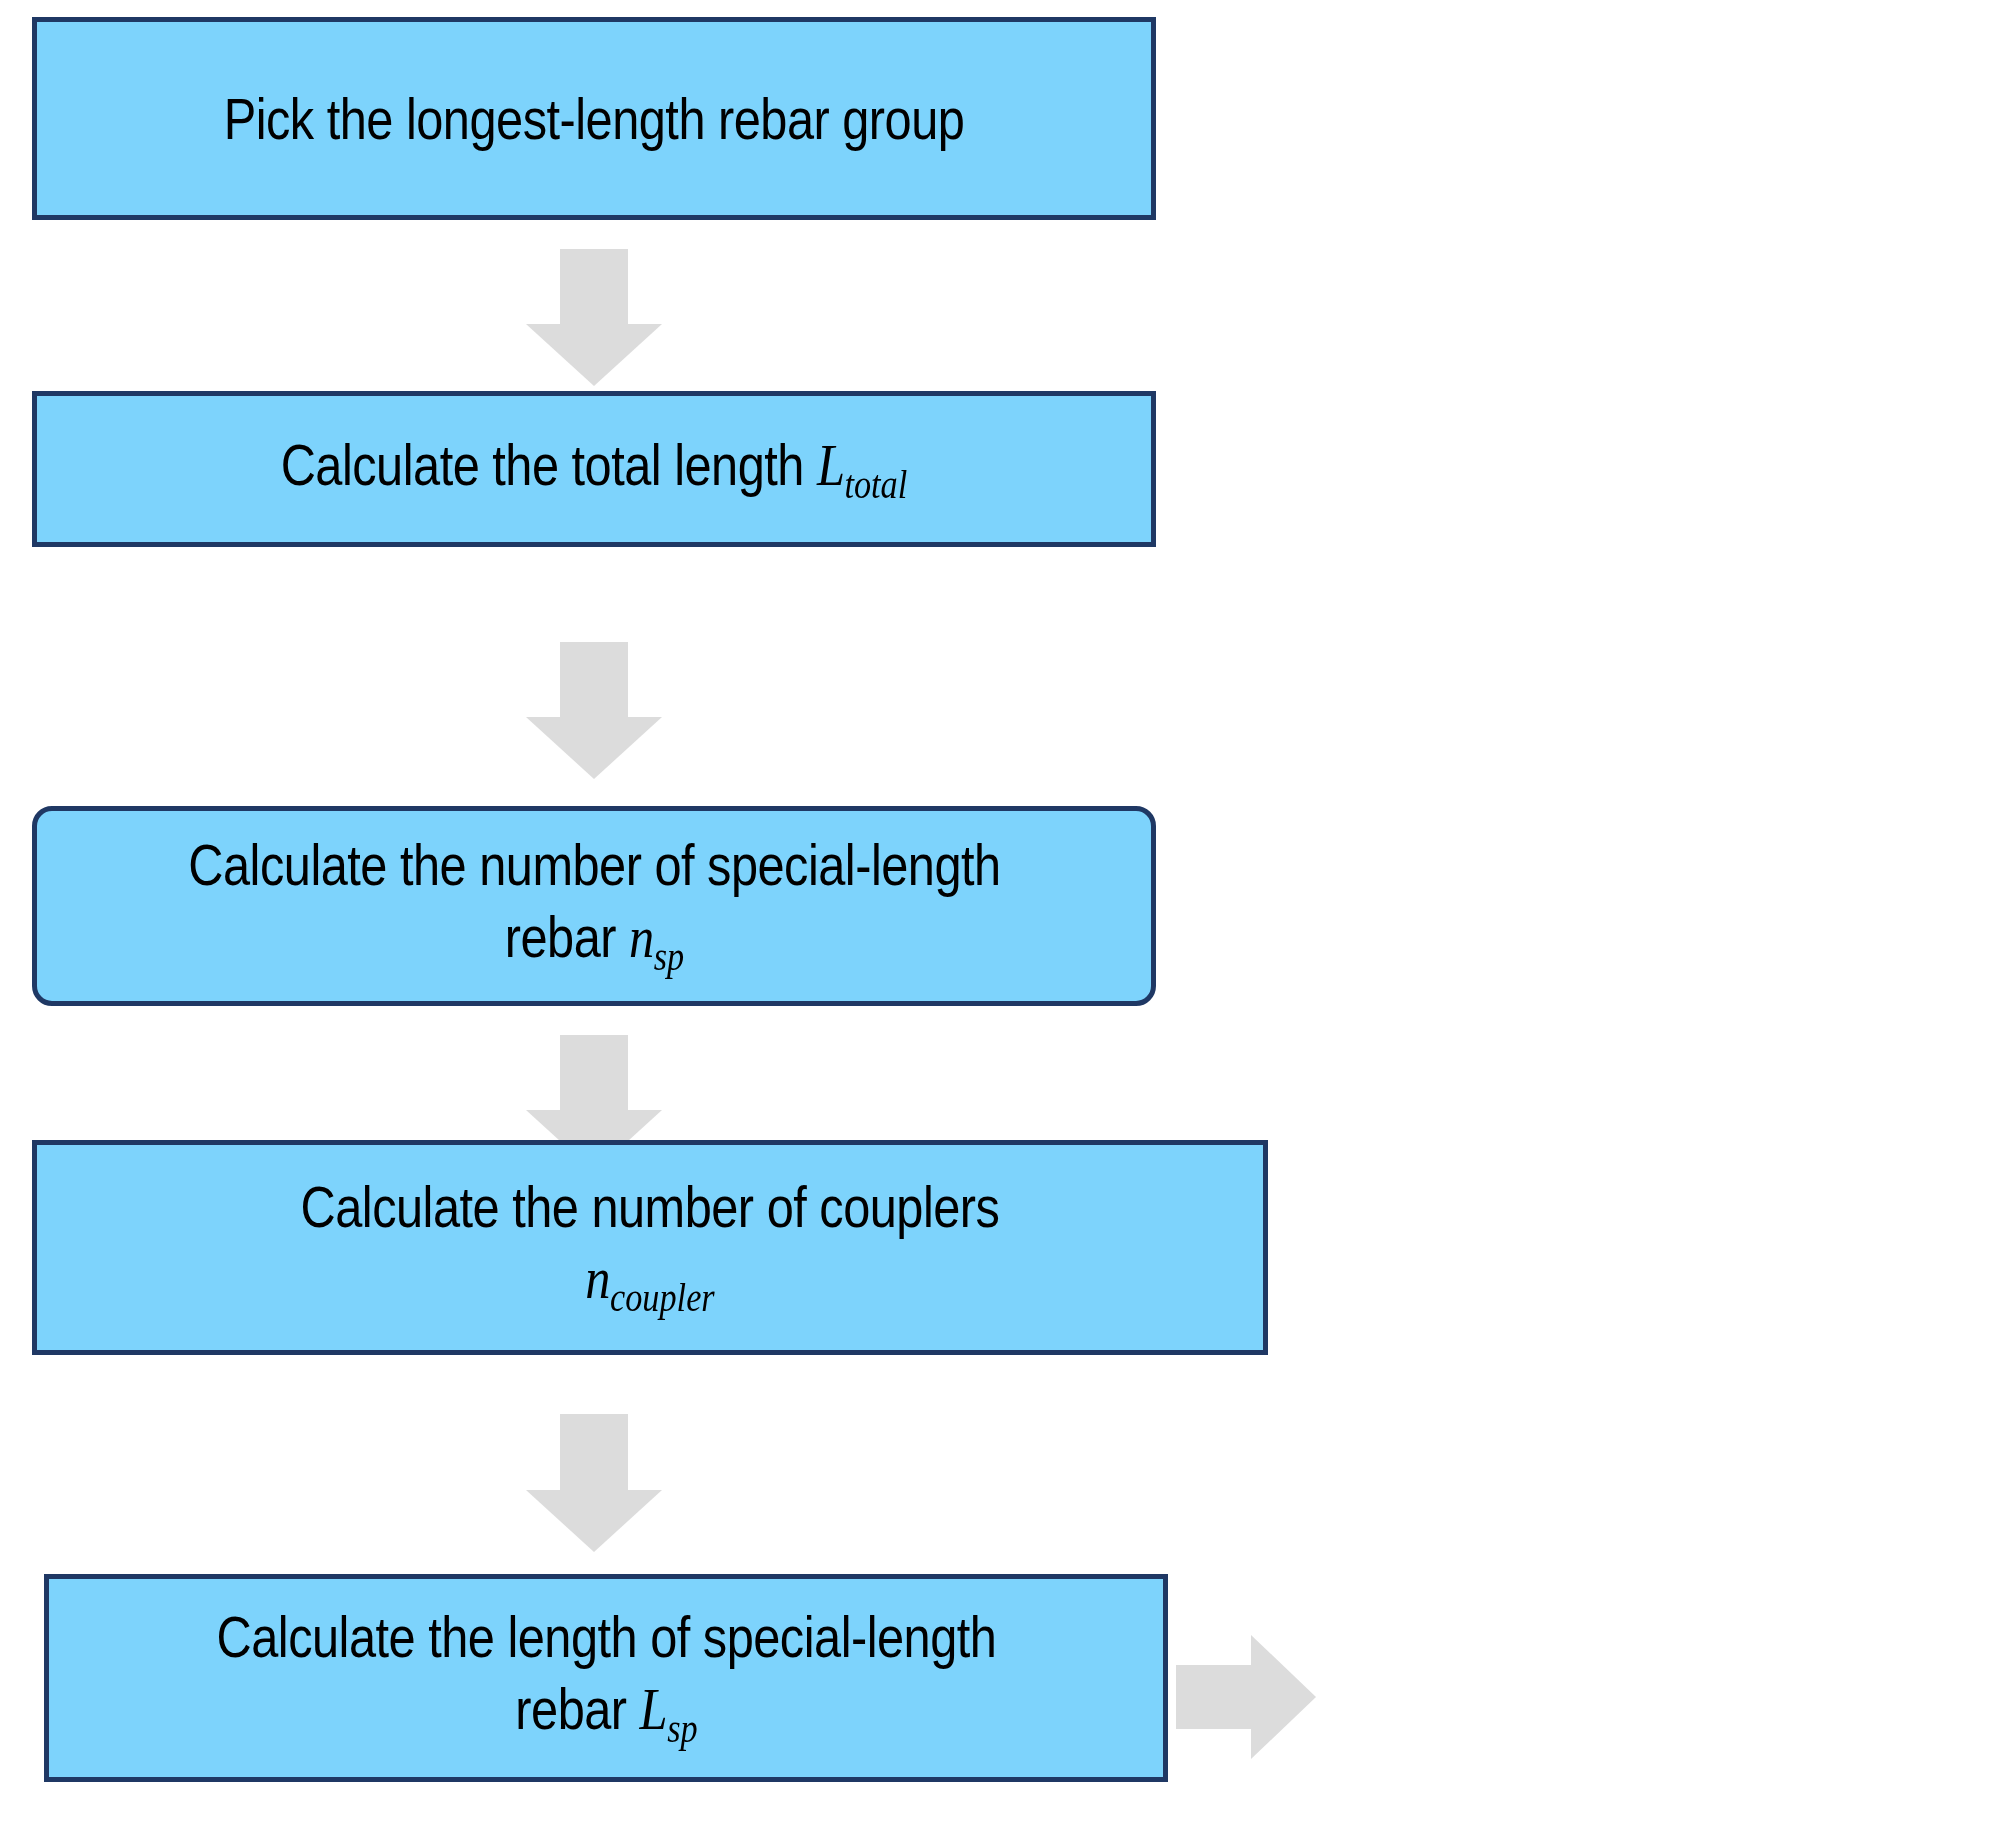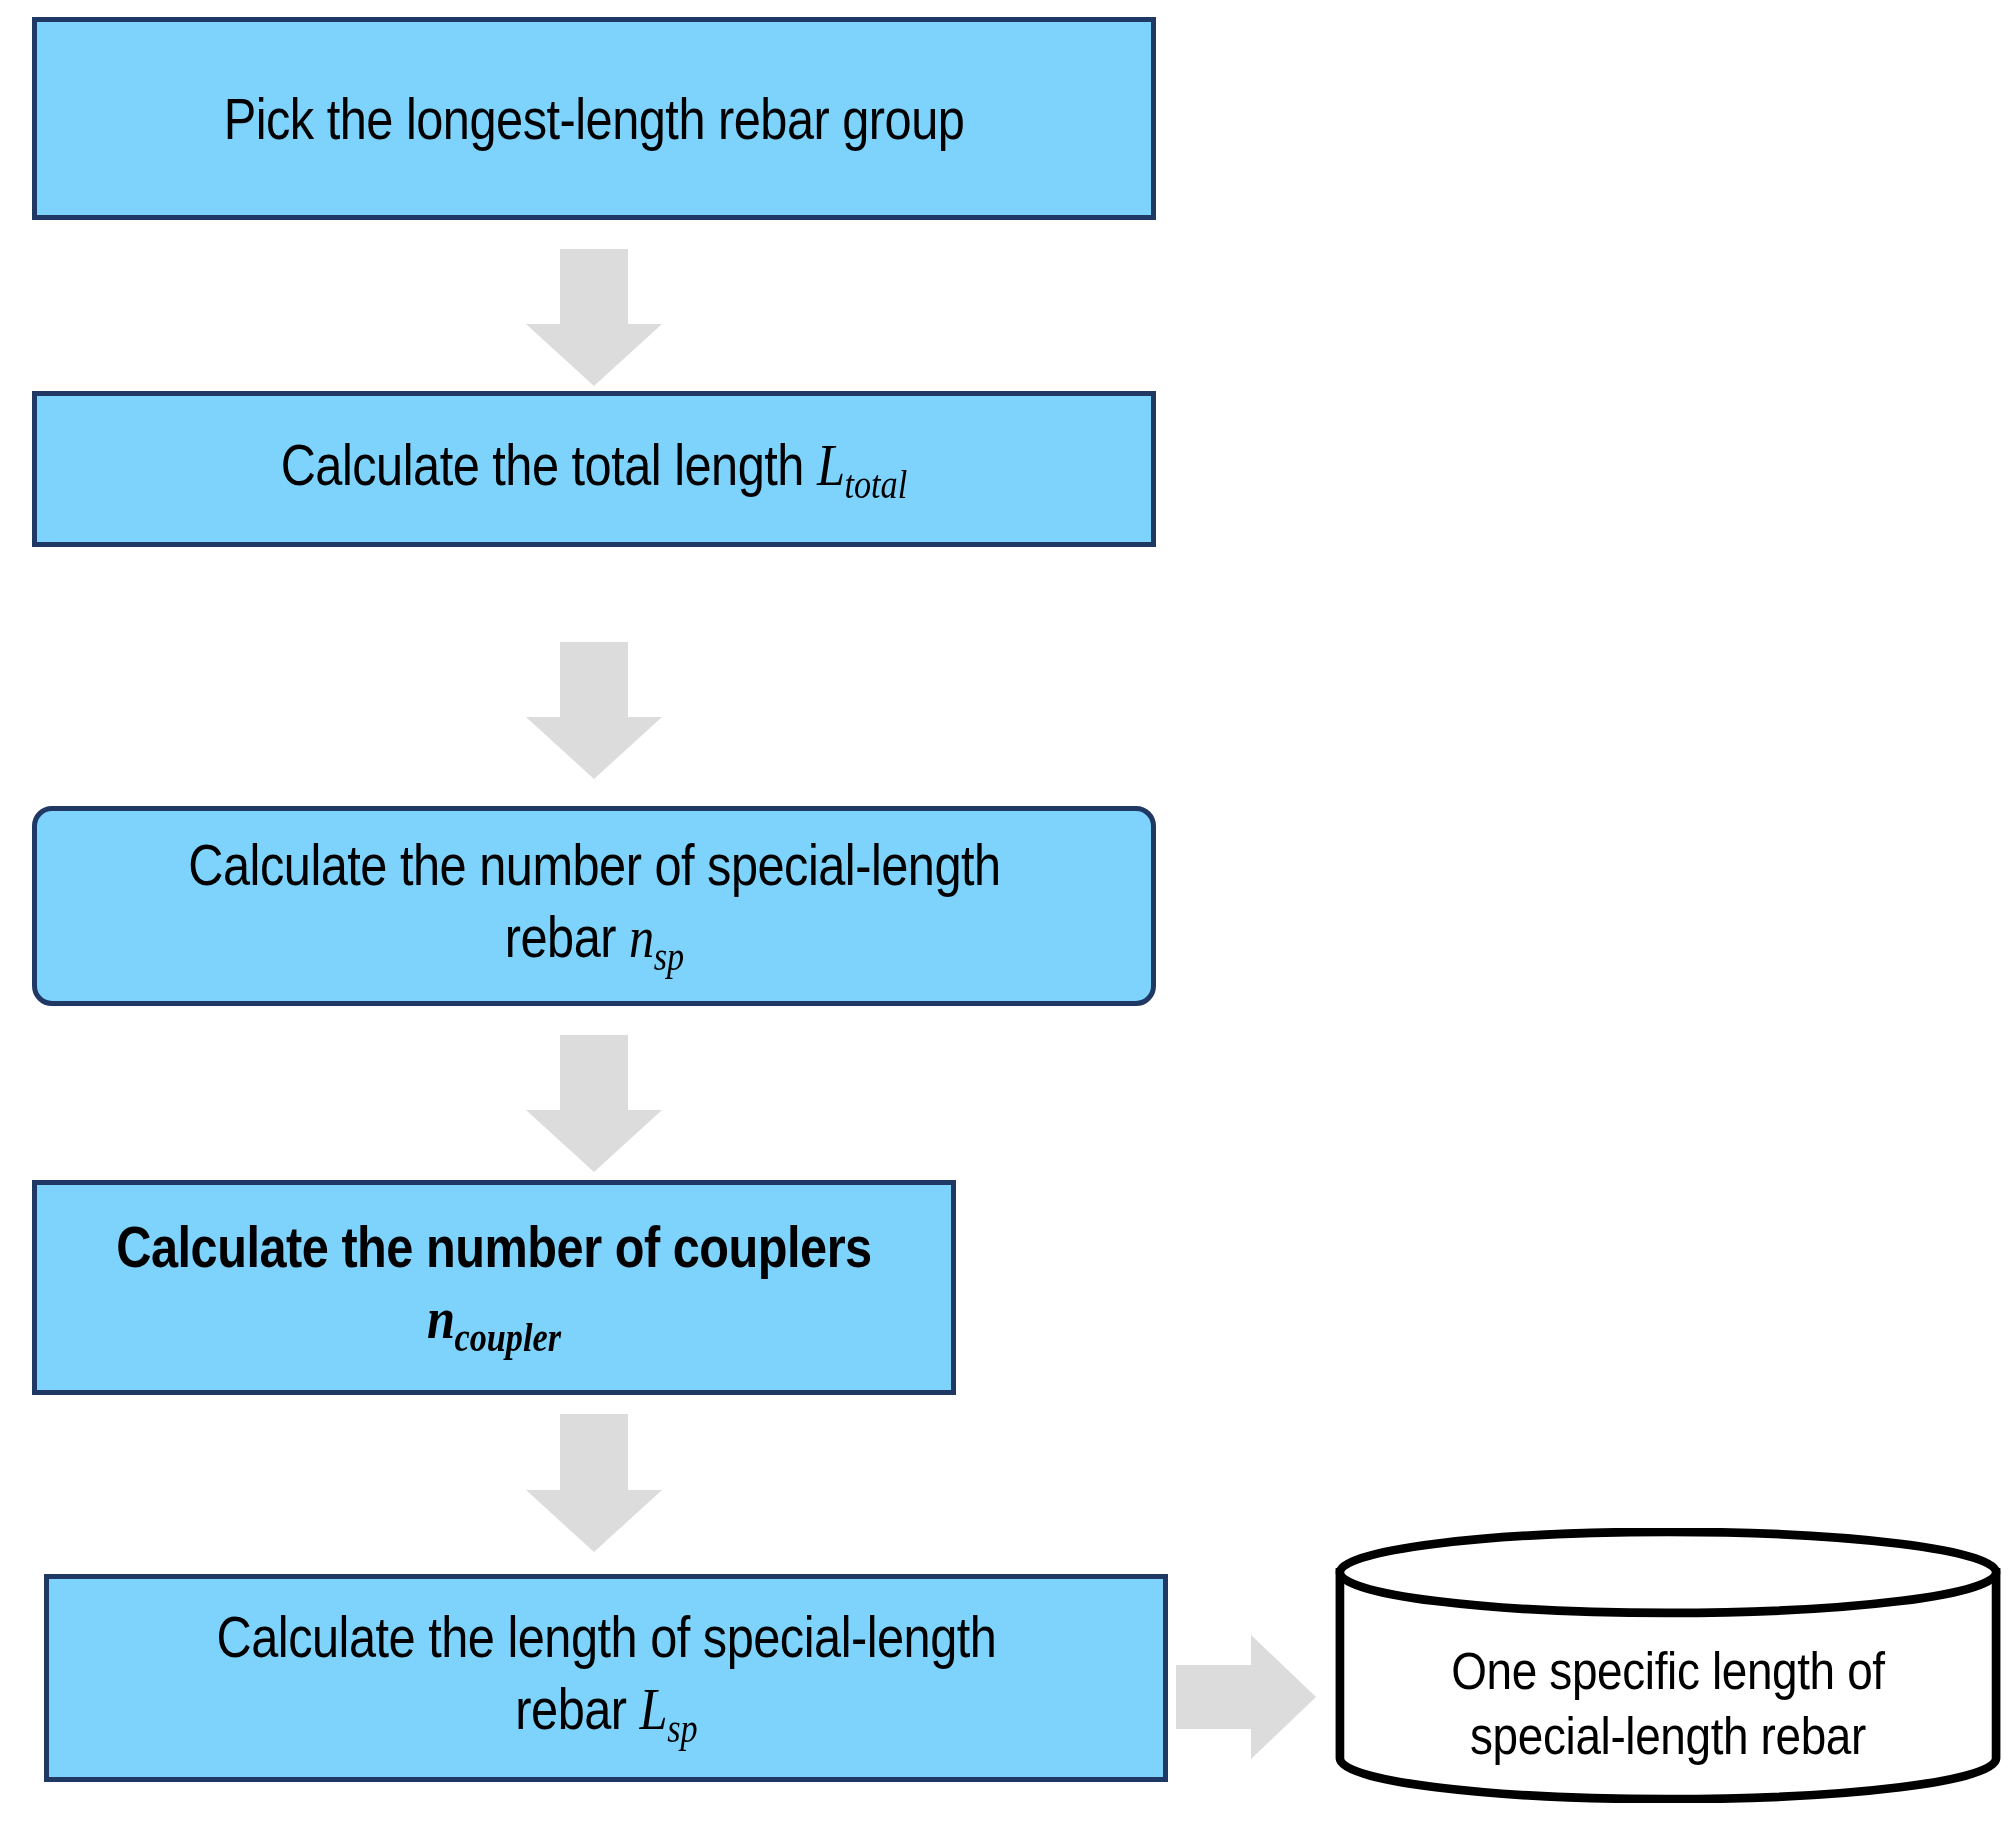--- a/index.html
+++ b/index.html
@@ -116,21 +116,21 @@
     </div>
   </div>
 
   <div style="position:absolute; left:526px; top:1035px; width:135px; height:137px;">
     <div style="position:absolute; left:34px; top:0; width:68px; height:75px; background:#dcdcdc;"></div>
     <div style="position:absolute; left:0; top:75px; width:0; height:0;
                 border-left:68px solid transparent; border-right:68px solid transparent;
                 border-top:62px solid #dcdcdc;"></div>
   </div>
 
-  <div class="proc-box" style="left:32px; top:1180px; width:924px; height:215px;font-weight:bold;">
+  <div class="proc-box" style="left:32px; top:1140px; width:1236px; height:215px;">
     <div class="txt wrap" style="width:1062px;">
       <span>Calculate the number of couplers</span><br>
       <span class="mvar"><span>n</span><span class="sub">coupler</span></span>
     </div>
   </div>
 
   <div style="position:absolute; left:526px; top:1414px; width:135px; height:138px;">
     <div style="position:absolute; left:34px; top:0; width:68px; height:76px; background:#dcdcdc;"></div>
     <div style="position:absolute; left:0; top:76px; width:0; height:0;
                 border-left:68px solid transparent; border-right:68px solid transparent;
@@ -143,25 +143,15 @@
     </div>
   </div>
 
   <div style="position:absolute; left:1176px; top:1635px; width:140px; height:124px;">
     <div style="position:absolute; left:0; top:30px; width:75px; height:64px; background:#dcdcdc;"></div>
     <div style="position:absolute; left:75px; top:0; width:0; height:0;
                 border-top:62px solid transparent; border-bottom:62px solid transparent;
                 border-left:65px solid #dcdcdc;"></div>
   </div>
 
-  <div class="cylinder" style="left:1335px; top:1528px; width:666px; height:275px;">
-    <svg width="666" height="275" viewBox="0 0 690 285" style="position:absolute; left:0; top:0;">
-      <path d="M 5 46 L 5 239 A 340 42 0 0 0 685 239 L 685 46 Z" fill="#ffffff" stroke="#000000" stroke-width="9"></path>
-      <ellipse cx="345" cy="46" rx="340" ry="42" fill="#ffffff" stroke="#000000" stroke-width="9"></ellipse>
-    </svg>
-    <div class="cyl-label" style="top:111px;">
-      <div>One specific length of</div>
-      <div>special-length rebar</div>
-    </div>
-  </div>
 
 </div>
 
 
 </body></html>

